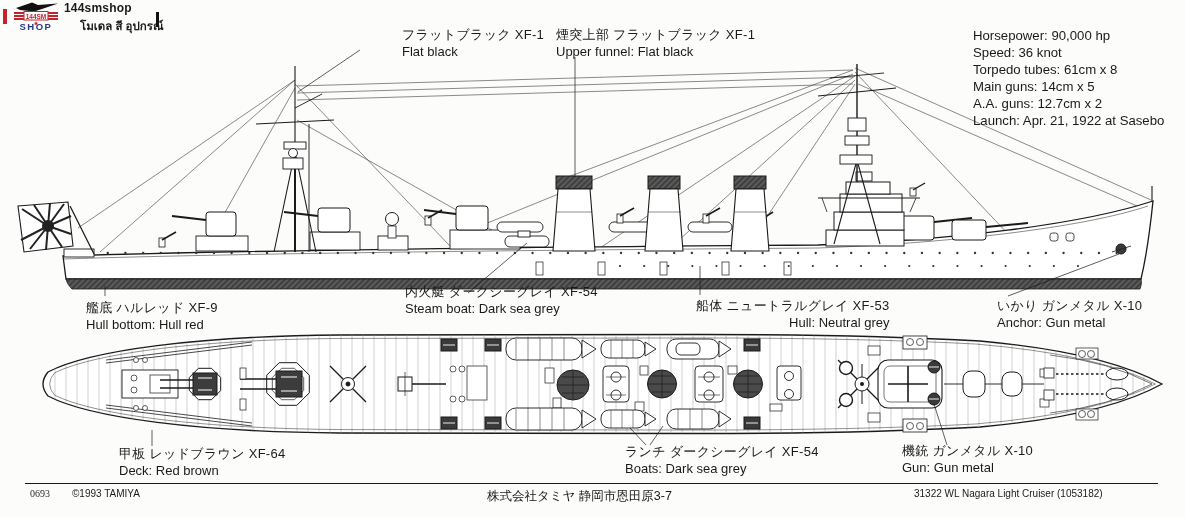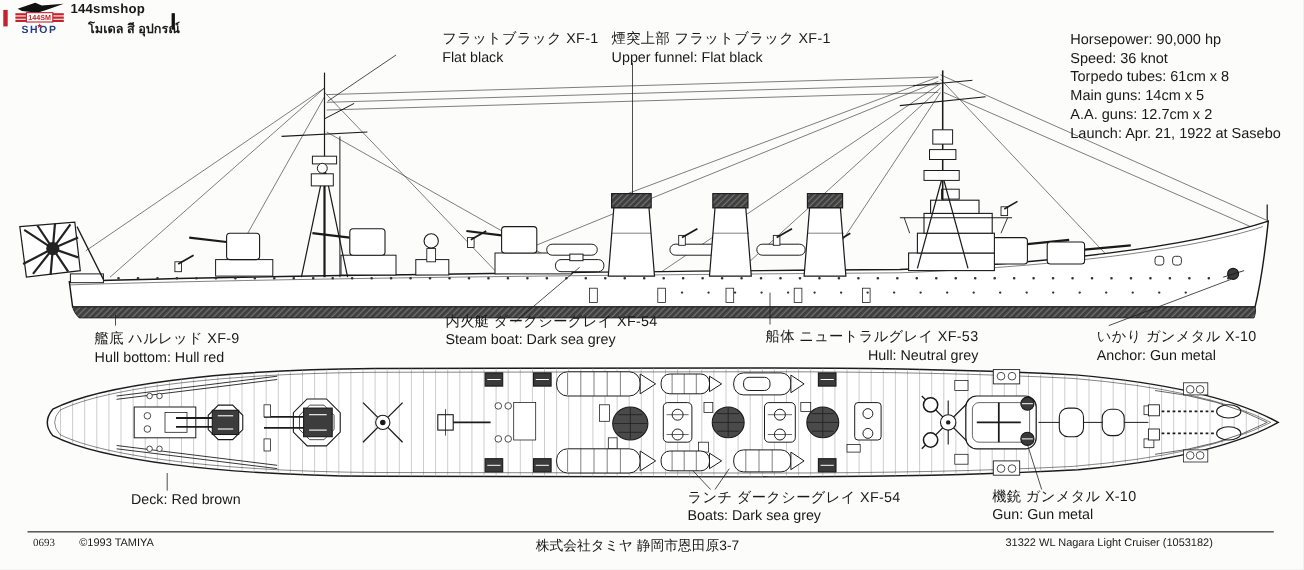--- a/index.html
+++ b/index.html
@@ -489,20 +489,21 @@
   </div>
   <div class="abs callout co-hull">
     <div class="jp">船体 ニュートラルグレイ  XF-53</div>
     <div class="en">Hull: Neutral grey</div>
   </div>
   <div class="abs callout co-anchor">
     <div class="jp">いかり ガンメタル  X-10</div>
     <div class="en">Anchor: Gun metal</div>
   </div>
   <div class="abs callout co-deck">
+    <div class="jp">甲板 レッドブラウン  XF-64</div>
     <div class="en">Deck: Red brown</div>
   </div>
   <div class="abs callout co-boats">
     <div class="jp">ランチ ダークシーグレイ  XF-54</div>
     <div class="en">Boats: Dark sea grey</div>
   </div>
   <div class="abs callout co-gun">
     <div class="jp">機銃 ガンメタル  X-10</div>
     <div class="en">Gun: Gun metal</div>
   </div>

